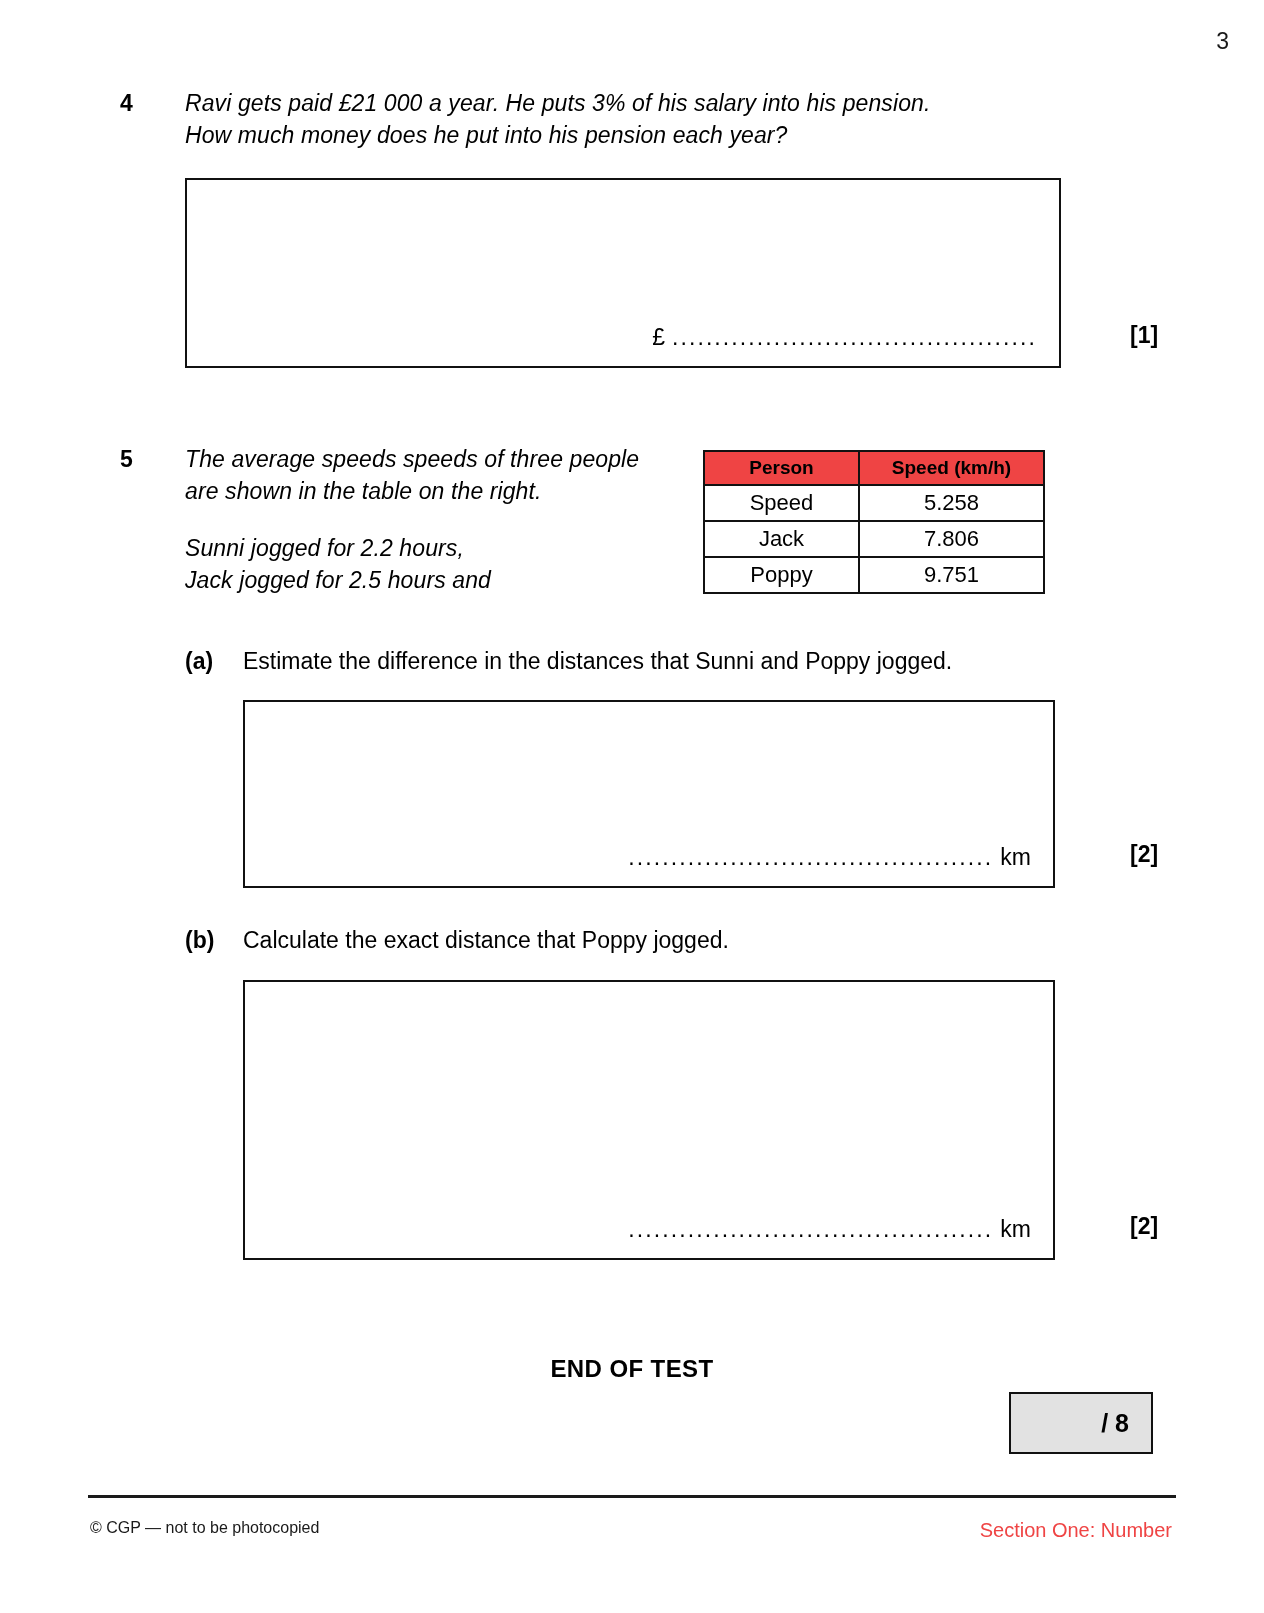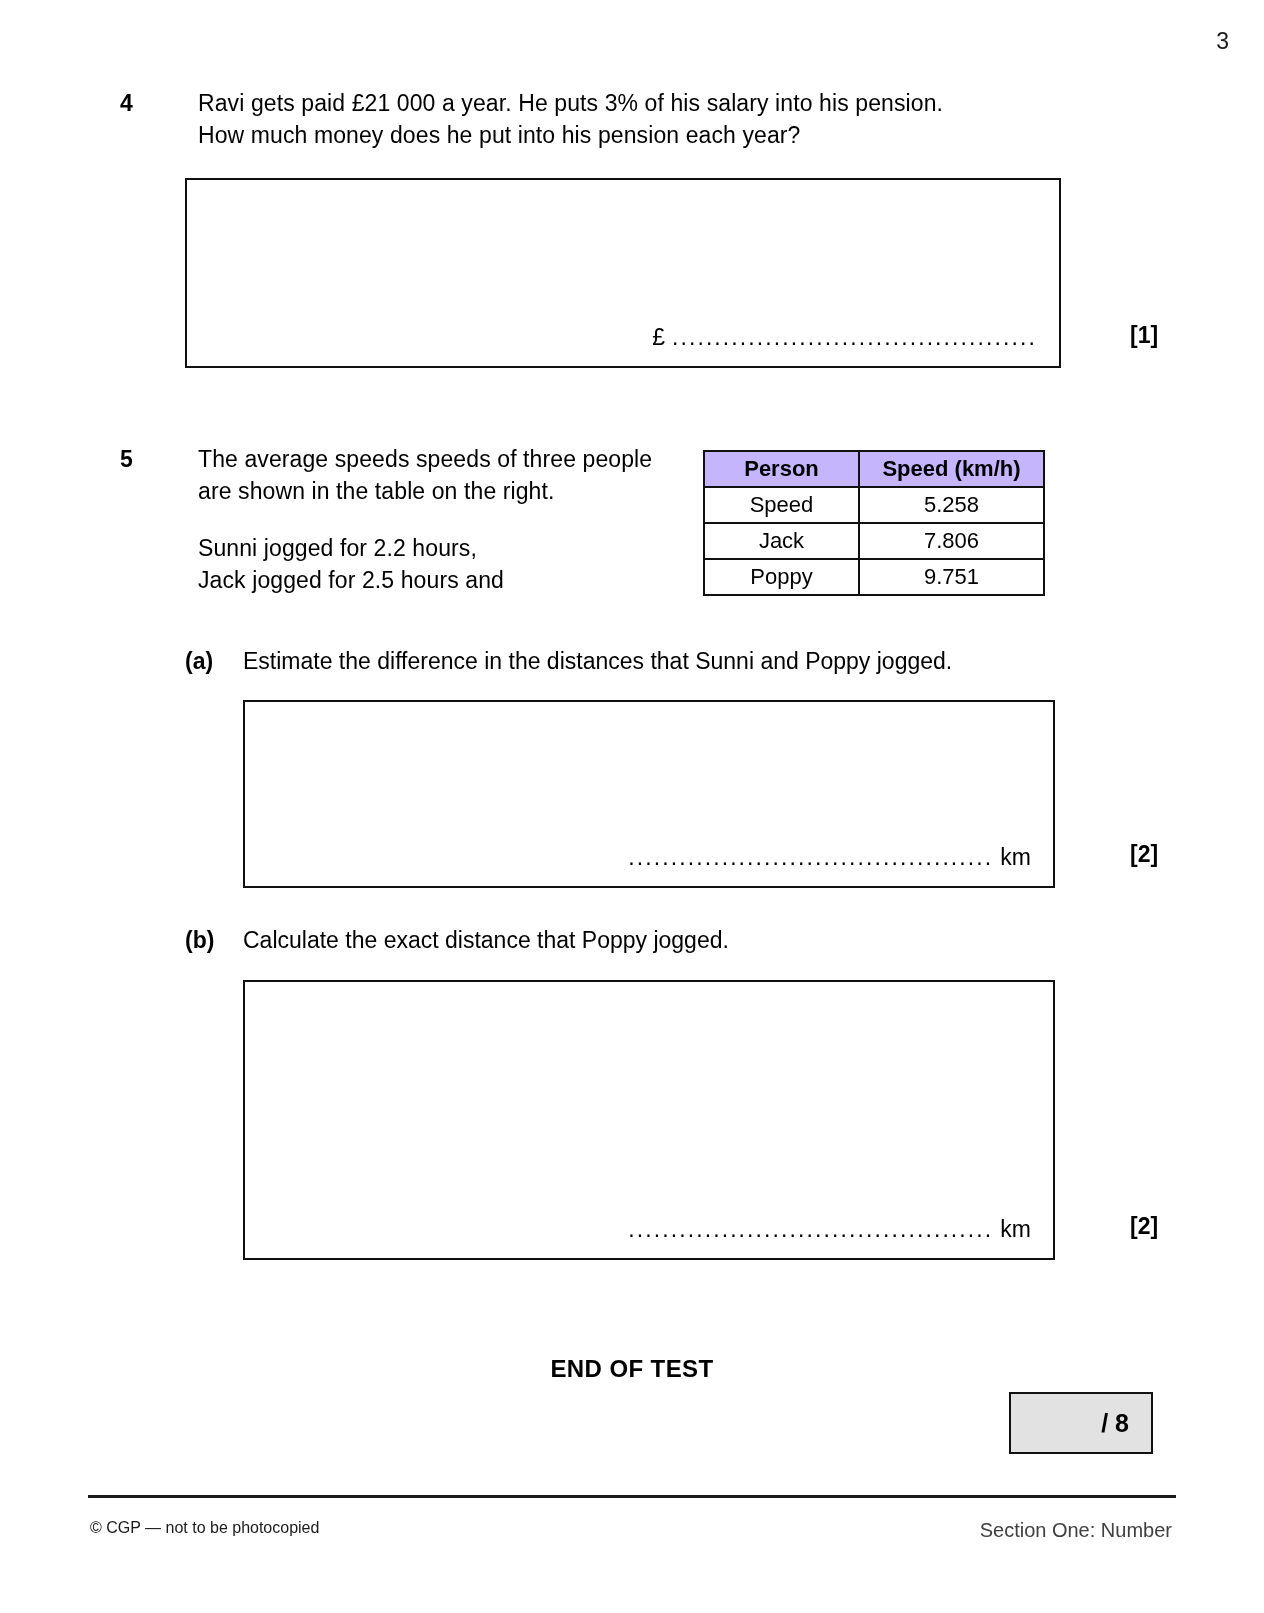--- a/index.html
+++ b/index.html
@@ -40,23 +40,24 @@
   .q-number {
     position: absolute;
     left: 120px;
     top: 0;
     font-size: 23px;
     font-weight: bold;
     line-height: 1.38;
   }
   .q-body {
     position: absolute;
-    left: 198px;
+    left: 185px;
     top: 0;
     width: 880px;
+    font-style: italic;
   }
   .q-text {
     font-size: 23px;
     line-height: 1.38;
     letter-spacing: 0.1px;
   }
 
   
   .answer-box {
     position: absolute;
@@ -97,23 +98,23 @@
   }
   .speed-table th,
   .speed-table td {
     border: 2.5px solid #111111;
     text-align: center;
     padding: 4px 10px;
     height: 34px;
     box-sizing: border-box;
   }
   .speed-table th {
-    background: #c4b5fd;
-    font-weight: bold;
-    font-size: 22px;
+    background: #ef4444;
+    font-weight: bold;
+    font-size: 19px;
   }
   .speed-table td {
     font-weight: normal;
   }
   .col-person { width: 155px; }
   .col-speed  { width: 185px; margin-left: 47px; }
 
   
   .sub-label {
     position: absolute;
@@ -169,21 +170,21 @@
     left: 90px;
     top: 1519px;
     font-size: 16px;
     color: #1a1a1a;
   }
   .footer-right {
     position: absolute;
     right: 92px;
     top: 1519px;
     font-size: 20px;
-    color: #404040;
+    color: #ef4444;
   }
 </style>
 </head>
 <body>
 
 <div class="page">
 
   <div class="page-number">3</div>
 
   <div class="question" style="top:88px;">

